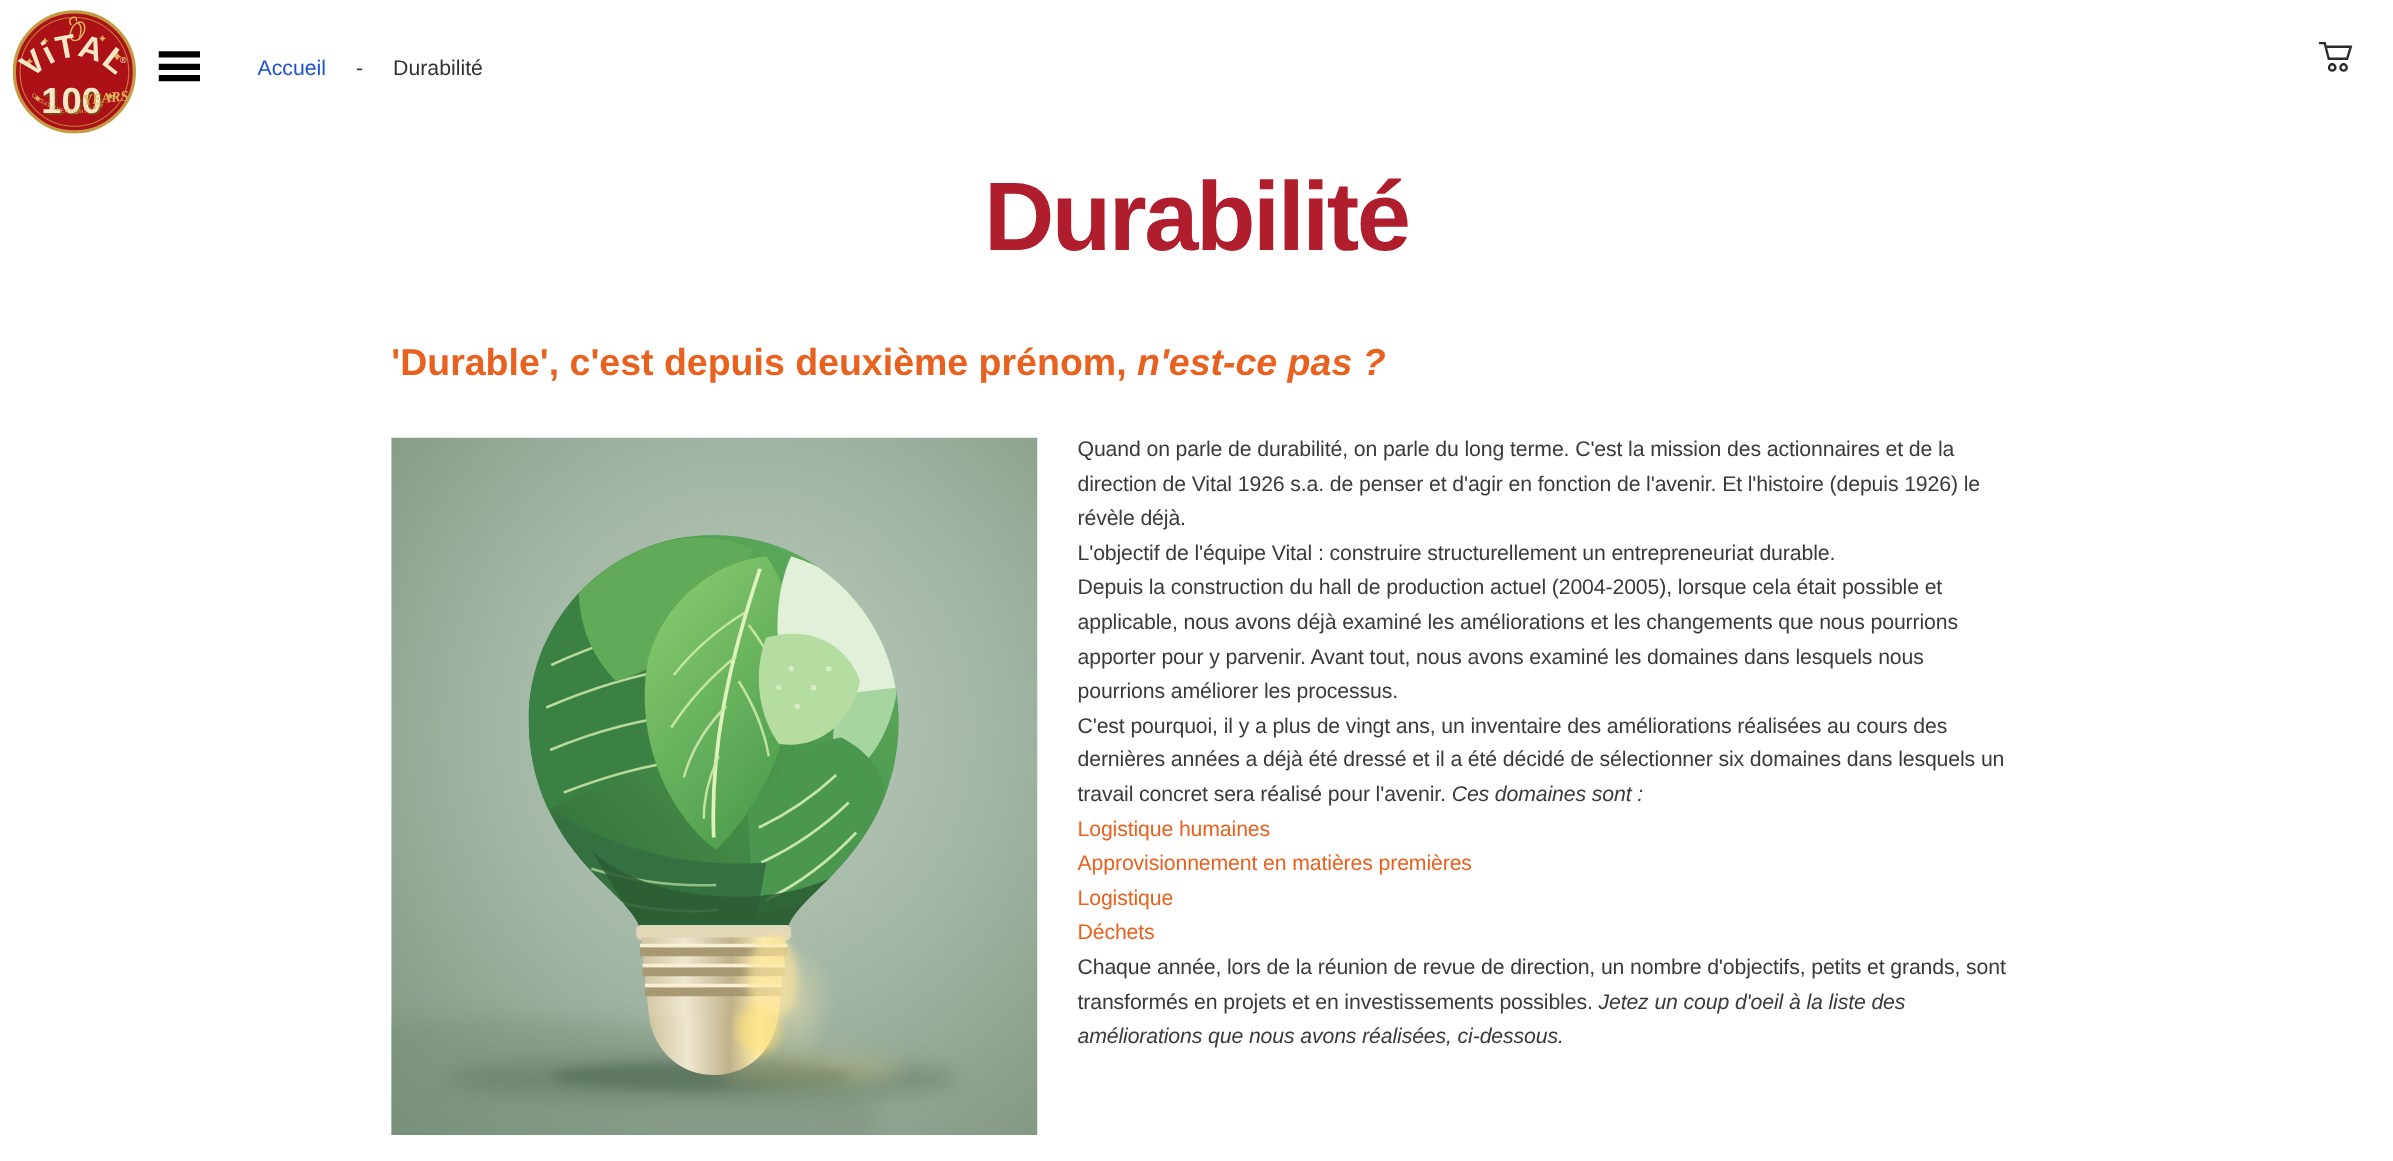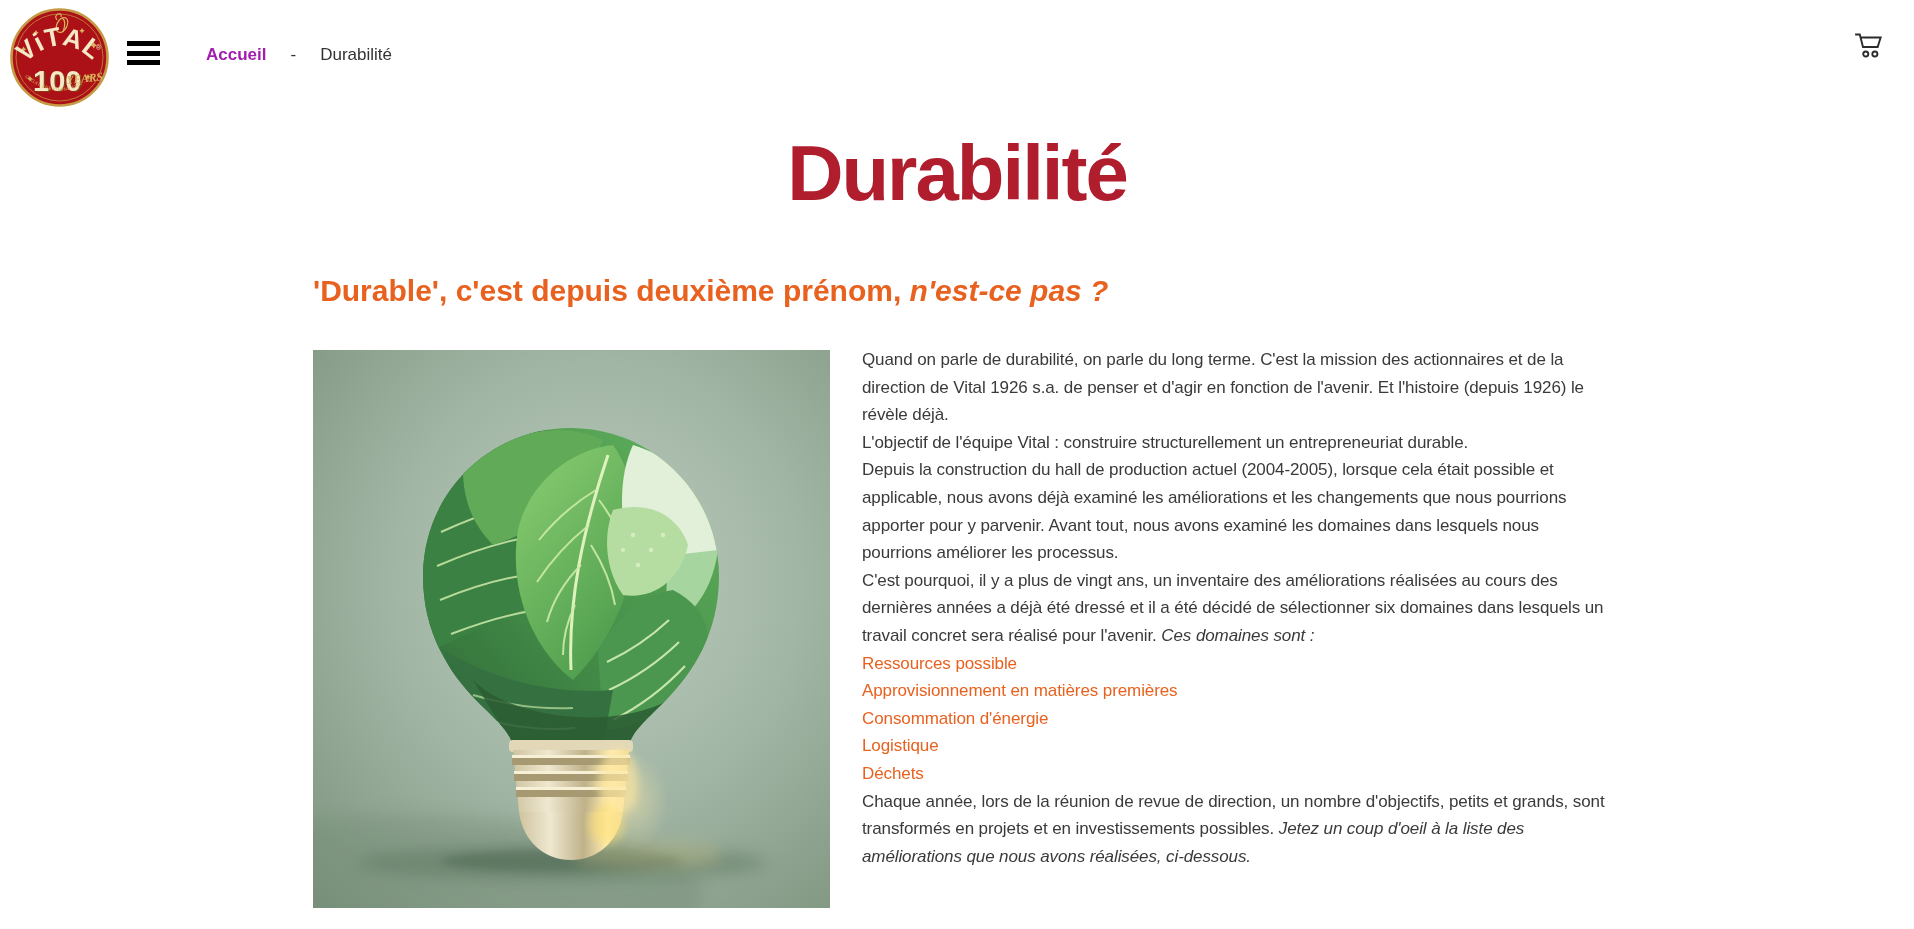--- a/index.html
+++ b/index.html
@@ -12,21 +12,21 @@
   .hamburger{
     position:absolute;left:127px;top:41px;width:33px;height:24px;
     display:flex;flex-direction:column;justify-content:space-between;
     background:transparent;border:none;padding:0;cursor:pointer;
   }
   .hamburger span{display:block;width:100%;height:5px;background:#000;}
   .breadcrumb{
     position:absolute;left:206px;top:45px;display:flex;align-items:center;gap:24px;
     font-size:17px;color:#333333;
   }
-  .breadcrumb a{color:#a21caf;text-decoration:none;cursor:pointer;font-weight:bold;}
+  .breadcrumb a{color:#1d4ed8;text-decoration:none;cursor:pointer;}
   .cart-button{
     position:absolute;right:30px;top:32px;width:30px;height:30px;
     background:transparent;border:none;padding:0;cursor:pointer;
   }
   
   .page-title{
     position:absolute;top:133px;left:0;width:100%;text-align:center;margin:0;
     font-size:78px;line-height:1.05;font-weight:700;letter-spacing:-2px;color:#b01e2e;
   }
   .container{position:absolute;left:313px;top:0;width:1288px;height:929px;}
@@ -219,23 +219,22 @@
         <ellipse cx="320" cy="452" rx="36" ry="48" fill="url(#glow)" opacity="0.5"></ellipse>
       </svg>
     </div>
 
     <div class="copy">
       <p>Quand on parle de durabilité, on parle du long terme. C'est la mission des actionnaires et de la direction de Vital 1926 s.a. de penser et d'agir en fonction de l'avenir. Et l'histoire (depuis 1926) le révèle déjà.</p>
       <p>L'objectif de l'équipe Vital : construire structurellement un entrepreneuriat durable.</p>
       <p>Depuis la construction du hall de production actuel (2004-2005), lorsque cela était possible et applicable, nous avons déjà examiné les améliorations et les changements que nous pourrions apporter pour y parvenir. Avant tout, nous avons examiné les domaines dans lesquels nous pourrions améliorer les processus.</p>
       <p><span>C'est pourquoi, il y a plus de vingt ans, un inventaire des améliorations réalisées au cours des dernières années a déjà été dressé et il a été décidé de sélectionner six domaines dans lesquels un travail concret sera réalisé pour l'avenir. </span><em>Ces domaines sont :</em></p>
       <div>
-        <a class="domain-link">Ressources possible</a>
+        <a class="domain-link">Logistique humaines</a>
         <a class="domain-link">Approvisionnement en matières premières</a>
-        <a class="domain-link">Consommation d'énergie</a>
         <a class="domain-link">Logistique</a>
         <a class="domain-link">Déchets</a>
       </div>
       <p><span>Chaque année, lors de la réunion de revue de direction, un nombre d'objectifs, petits et grands, sont transformés en projets et en investissements possibles. </span><em>Jetez un coup d'oeil à la liste des améliorations que nous avons réalisées, ci-dessous.</em></p>
     </div>
 
   </div>
 </div>
 
 </body></html>

